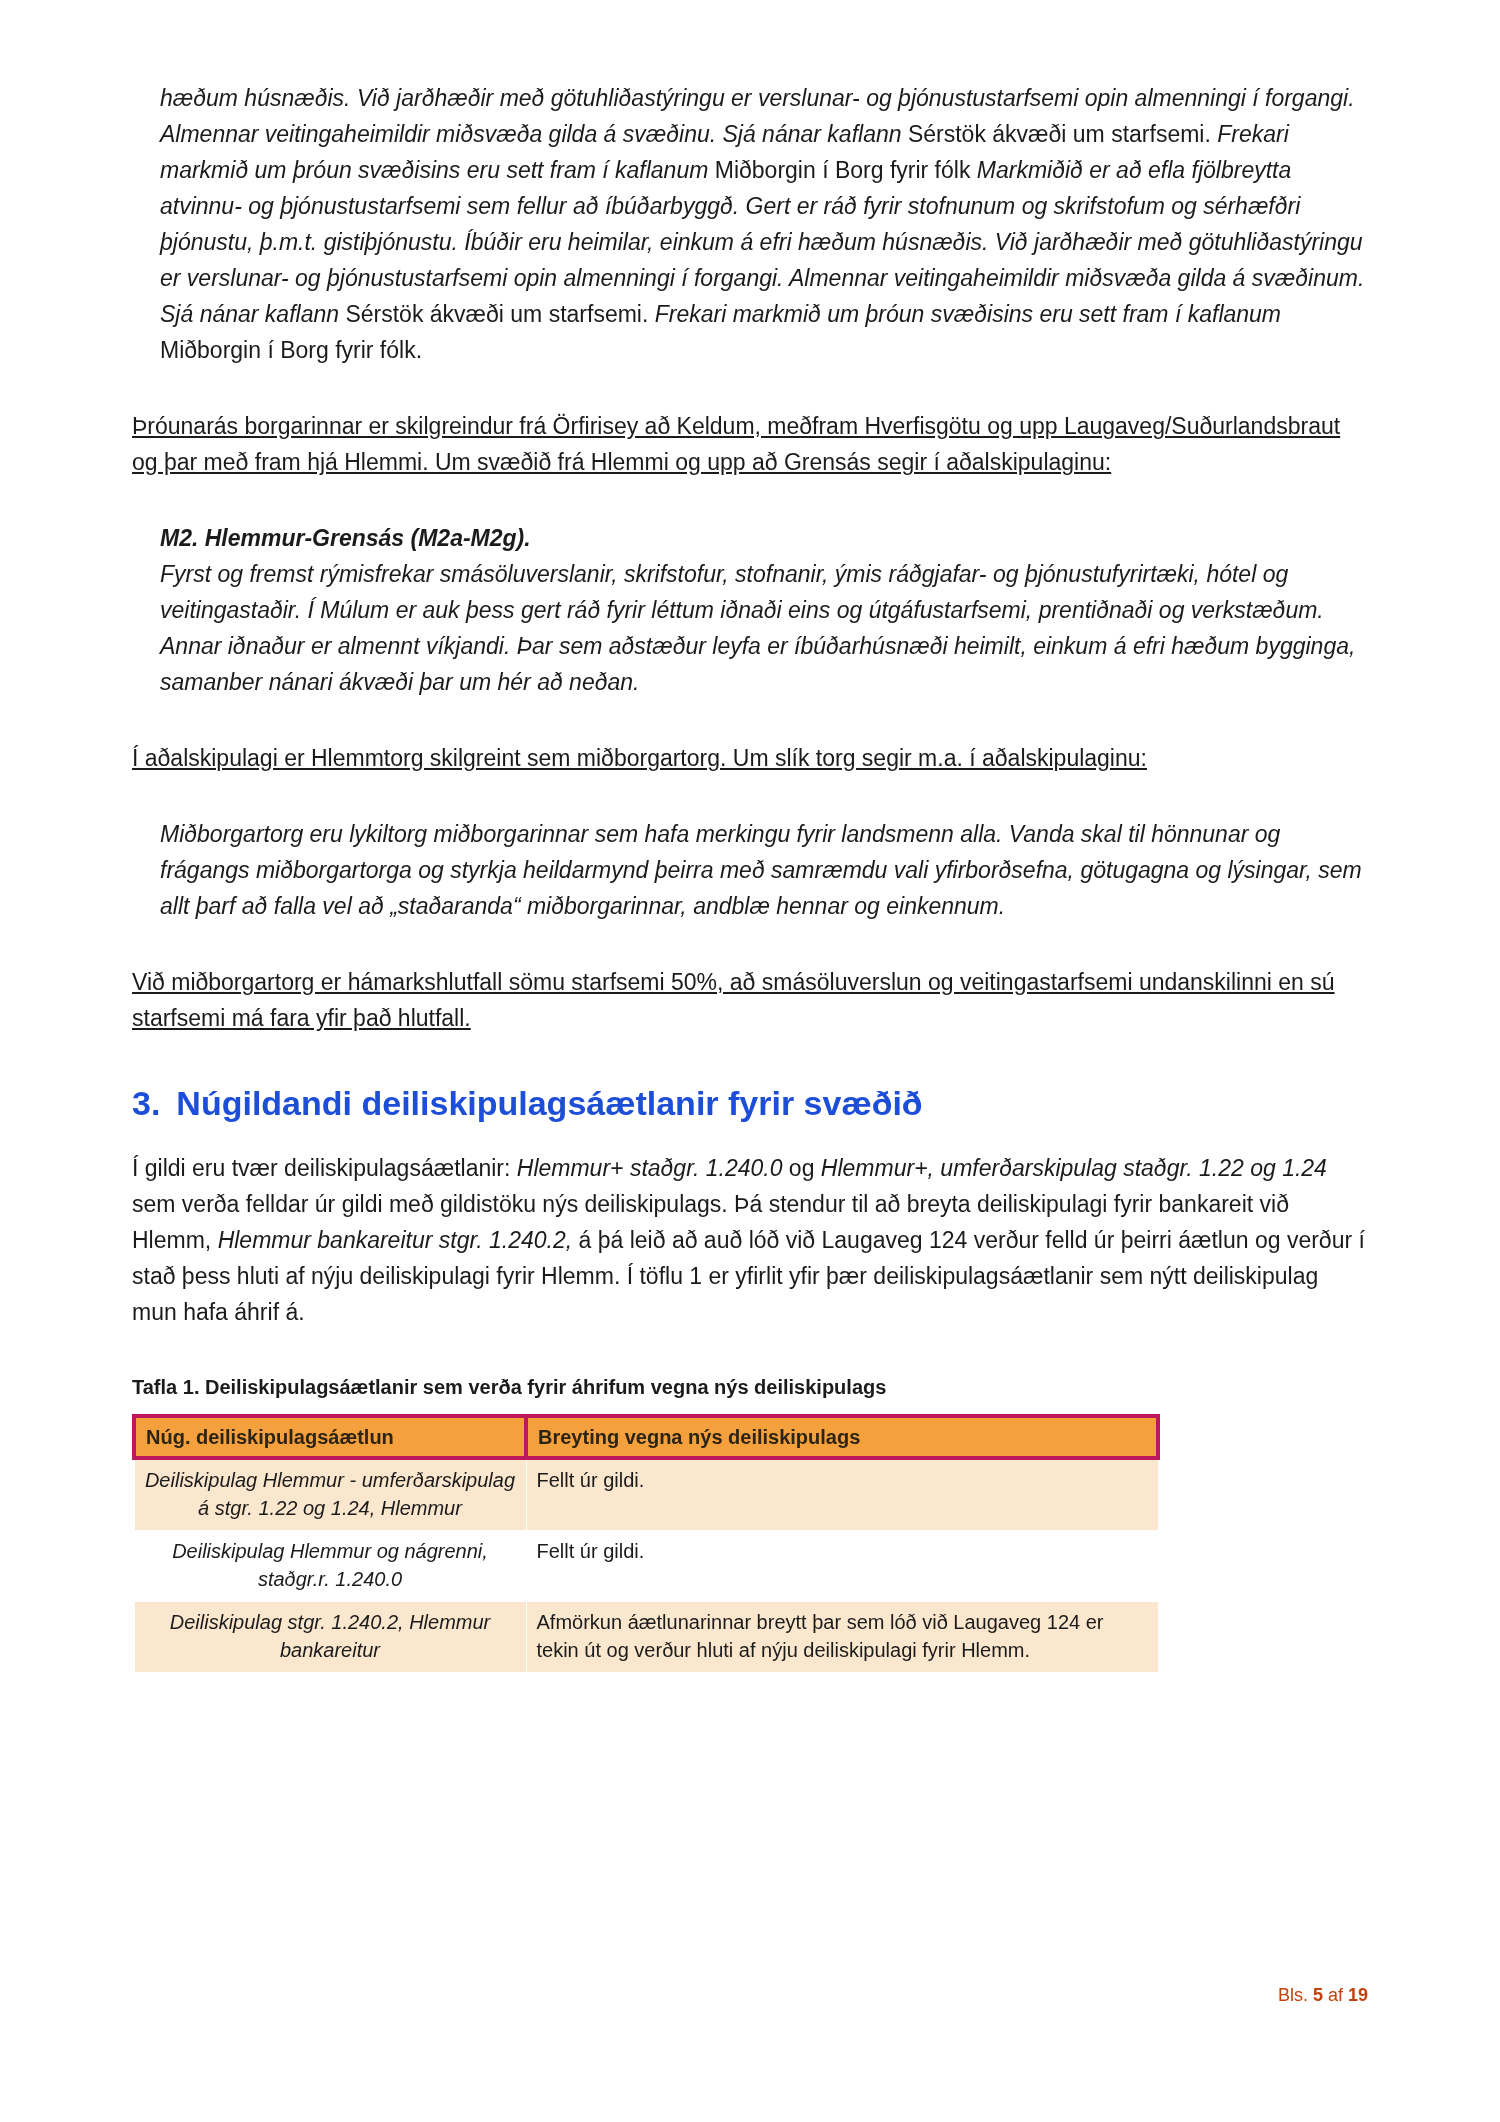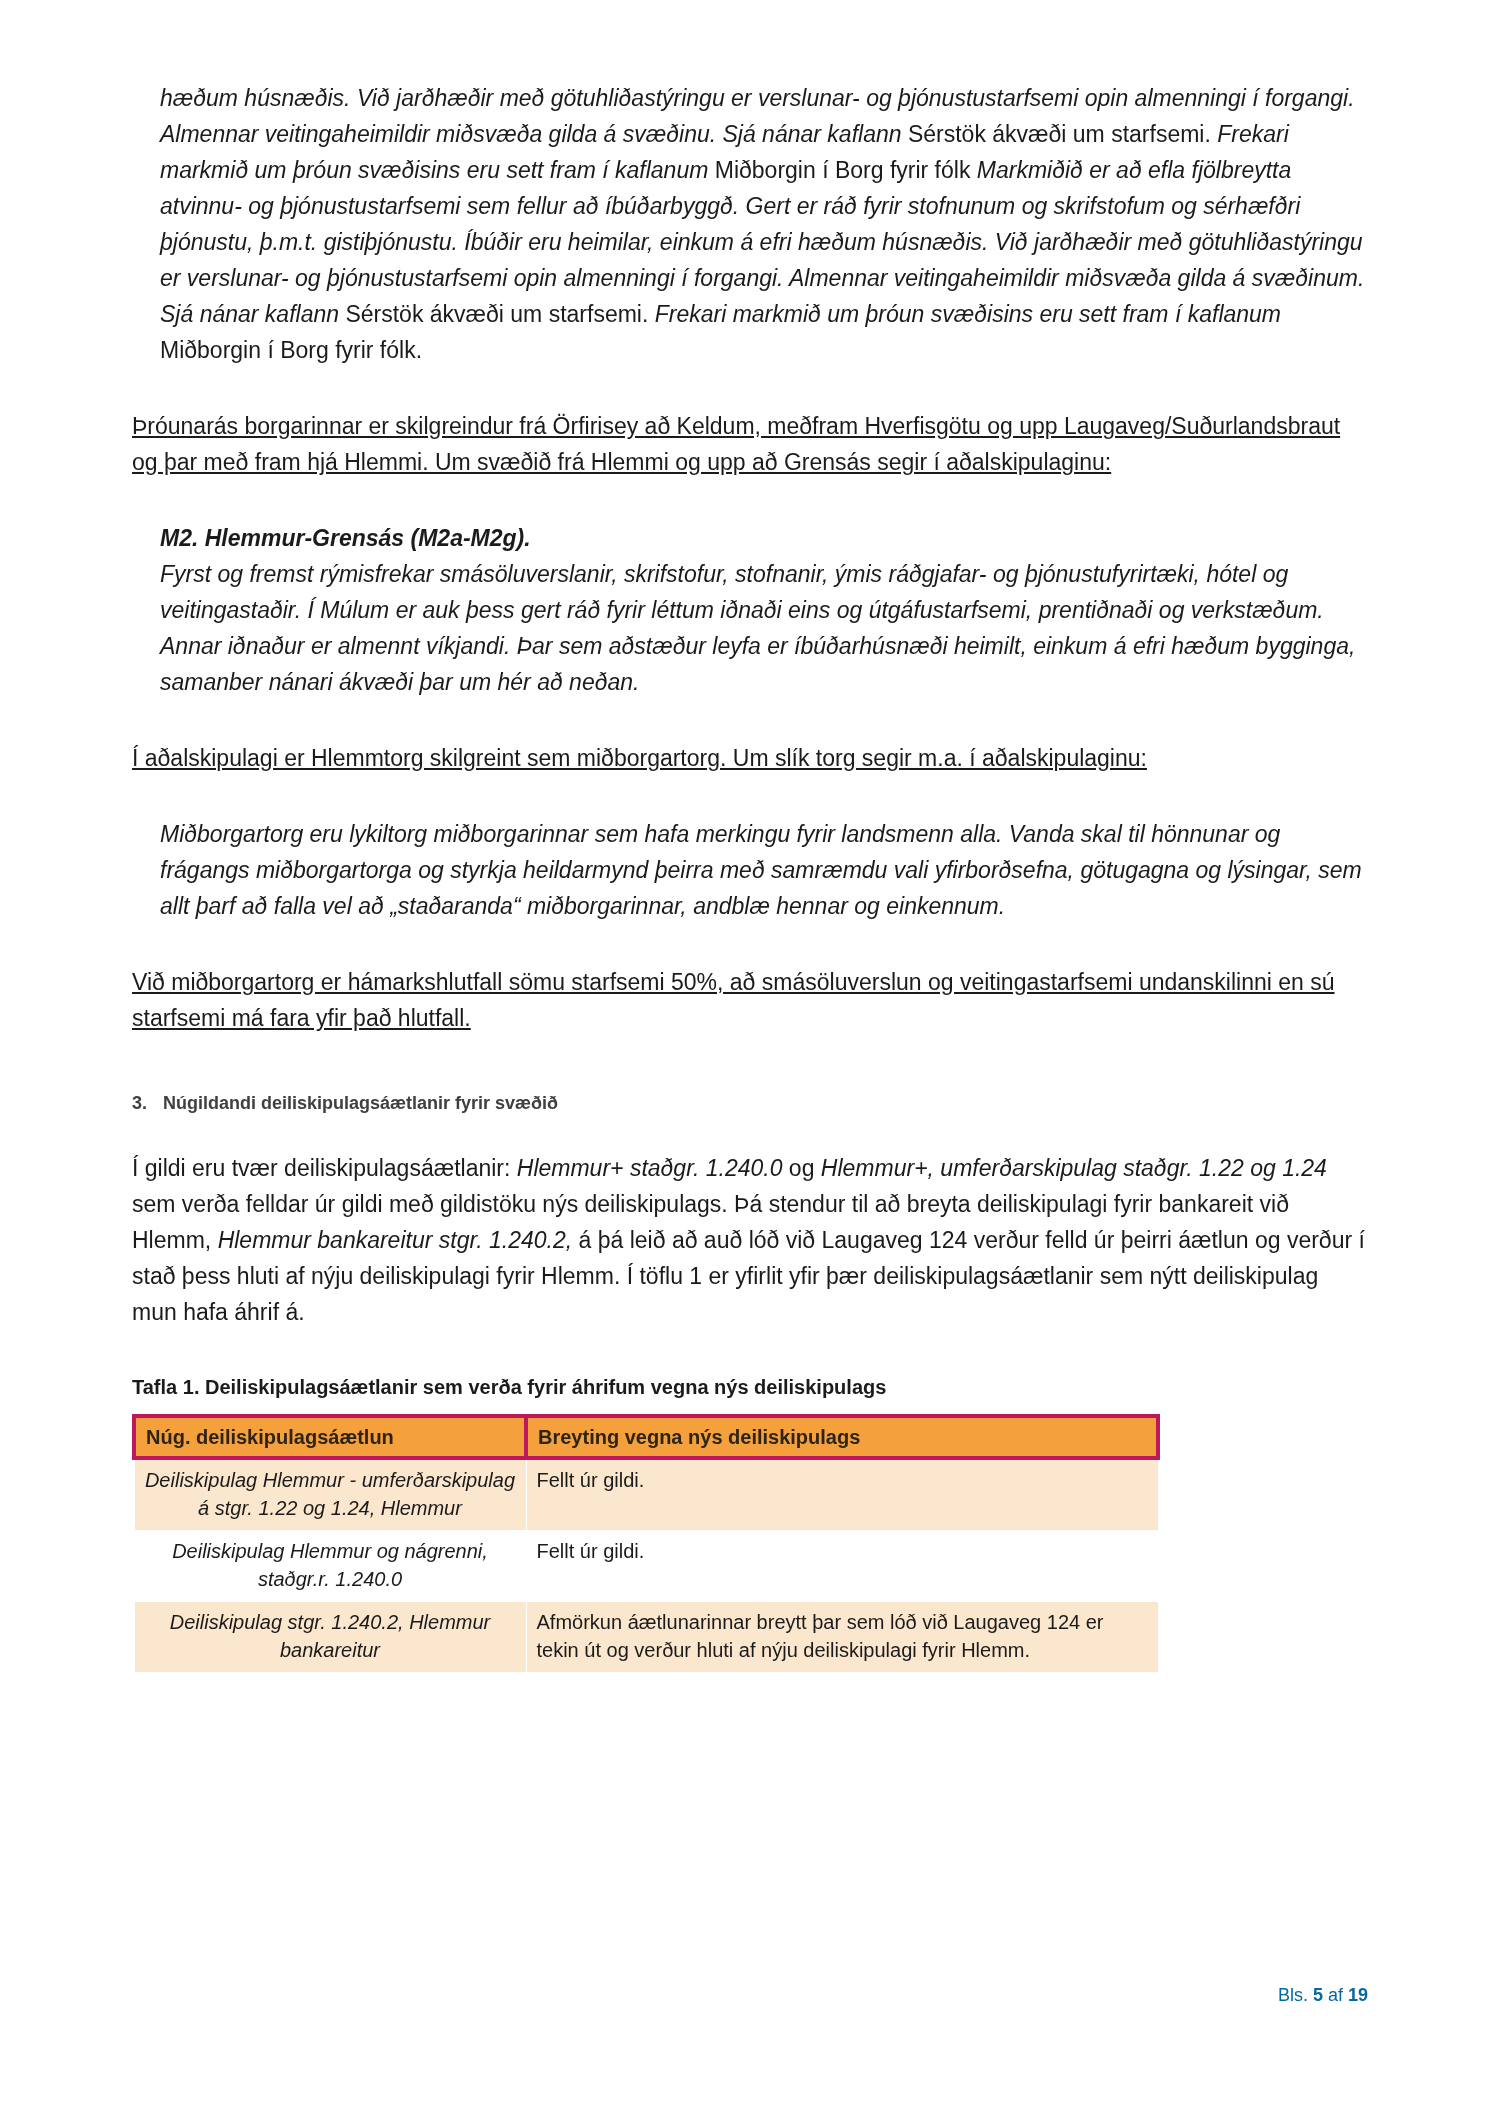--- a/index.html
+++ b/index.html
@@ -24,22 +24,22 @@
   .bi { font-weight: bold; font-style: italic; }
   .quote {
     margin: 0 0 40px 28px;
   }
   p.body-par {
     margin: 0 0 40px 0;
     text-decoration: underline;
   }
   .m2 p { margin: 0; }
   h2.section {
-    color: #404040;
-    font-size: 18px;
+    color: #1d4ed8;
+    font-size: 34px;
     line-height: 34px;
     font-weight: bold;
     margin: 50px 0 30px 0;
   }
   h2.section .num { margin-right: 16px; }
   p.intro { margin: 0; }
   .caption {
     font-size: 20px;
     line-height: 26px;
     font-weight: bold;
@@ -66,21 +66,21 @@
     border: 1px solid #ffffff;
   }
   table.plans-table .col-plan { width: 368px; }
   tr.band td { background: #FBE6CE; }
   td.plan { font-style: italic; text-align: center; }
   .footer {
     position: absolute;
     right: 132px;
     bottom: 116px;
     font-size: 18px;
-    color: #0369a1;
+    color: #c2410c;
   }
 </style>
 </head>
 <body>
 
 <div class="page">
   <div class="content">
 
     <div class="quote"><span class="it">hæðum húsnæðis. Við jarðhæðir með götuhliðastýringu er verslunar- og þjónustustarfsemi opin almenningi í forgangi. Almennar veitingaheimildir miðsvæða gilda á svæðinu. Sjá nánar kaflann </span><span>Sérstök ákvæði um starfsemi. </span><span class="it">Frekari markmið um þróun svæðisins eru sett fram í kaflanum </span><span>Miðborgin í Borg fyrir fólk </span><span class="it">Markmiðið er að efla fjölbreytta atvinnu- og þjónustustarfsemi sem fellur að íbúðarbyggð. Gert er ráð fyrir stofnunum og skrifstofum og sérhæfðri þjónustu, þ.m.t. gistiþjónustu. Íbúðir eru heimilar, einkum á efri hæðum húsnæðis. Við jarðhæðir með götuhliðastýringu er verslunar- og þjónustustarfsemi opin almenningi í forgangi. Almennar veitingaheimildir miðsvæða gilda á svæðinum. Sjá nánar kaflann </span><span>Sérstök ákvæði um starfsemi. </span><span class="it">Frekari markmið um þróun svæðisins eru sett fram í kaflanum </span><span>Miðborgin í Borg fyrir fólk.</span></div>
 

